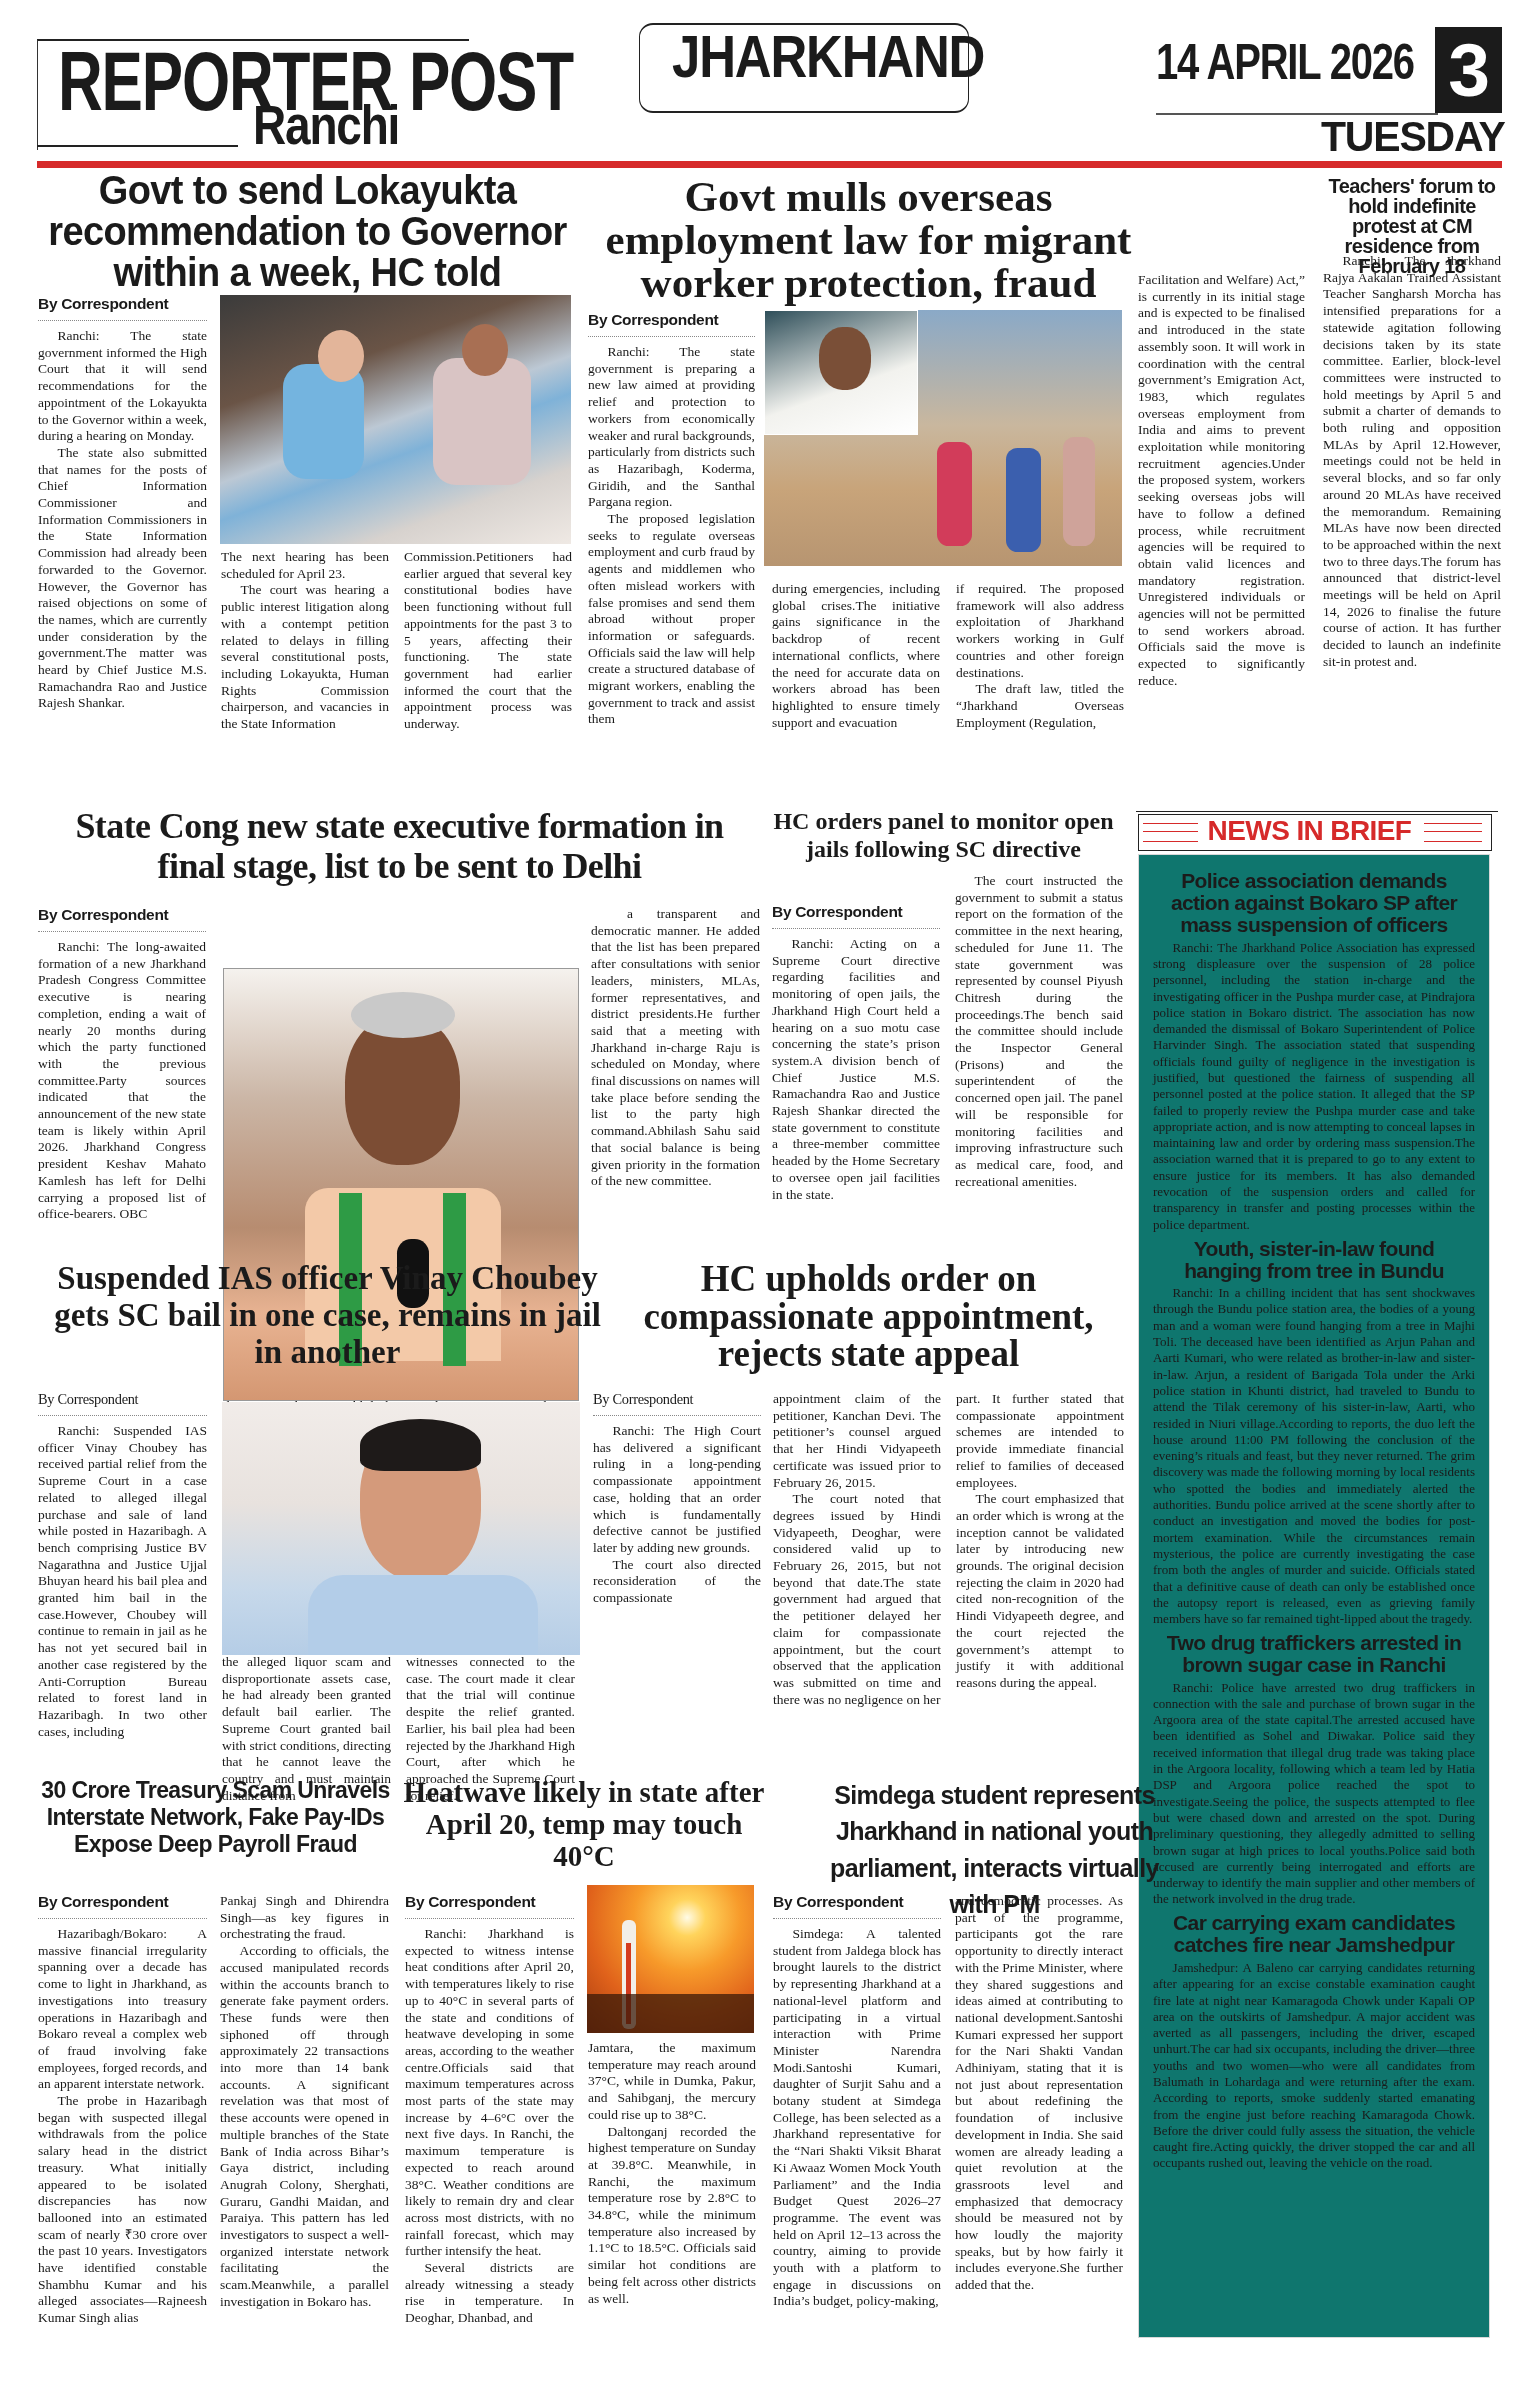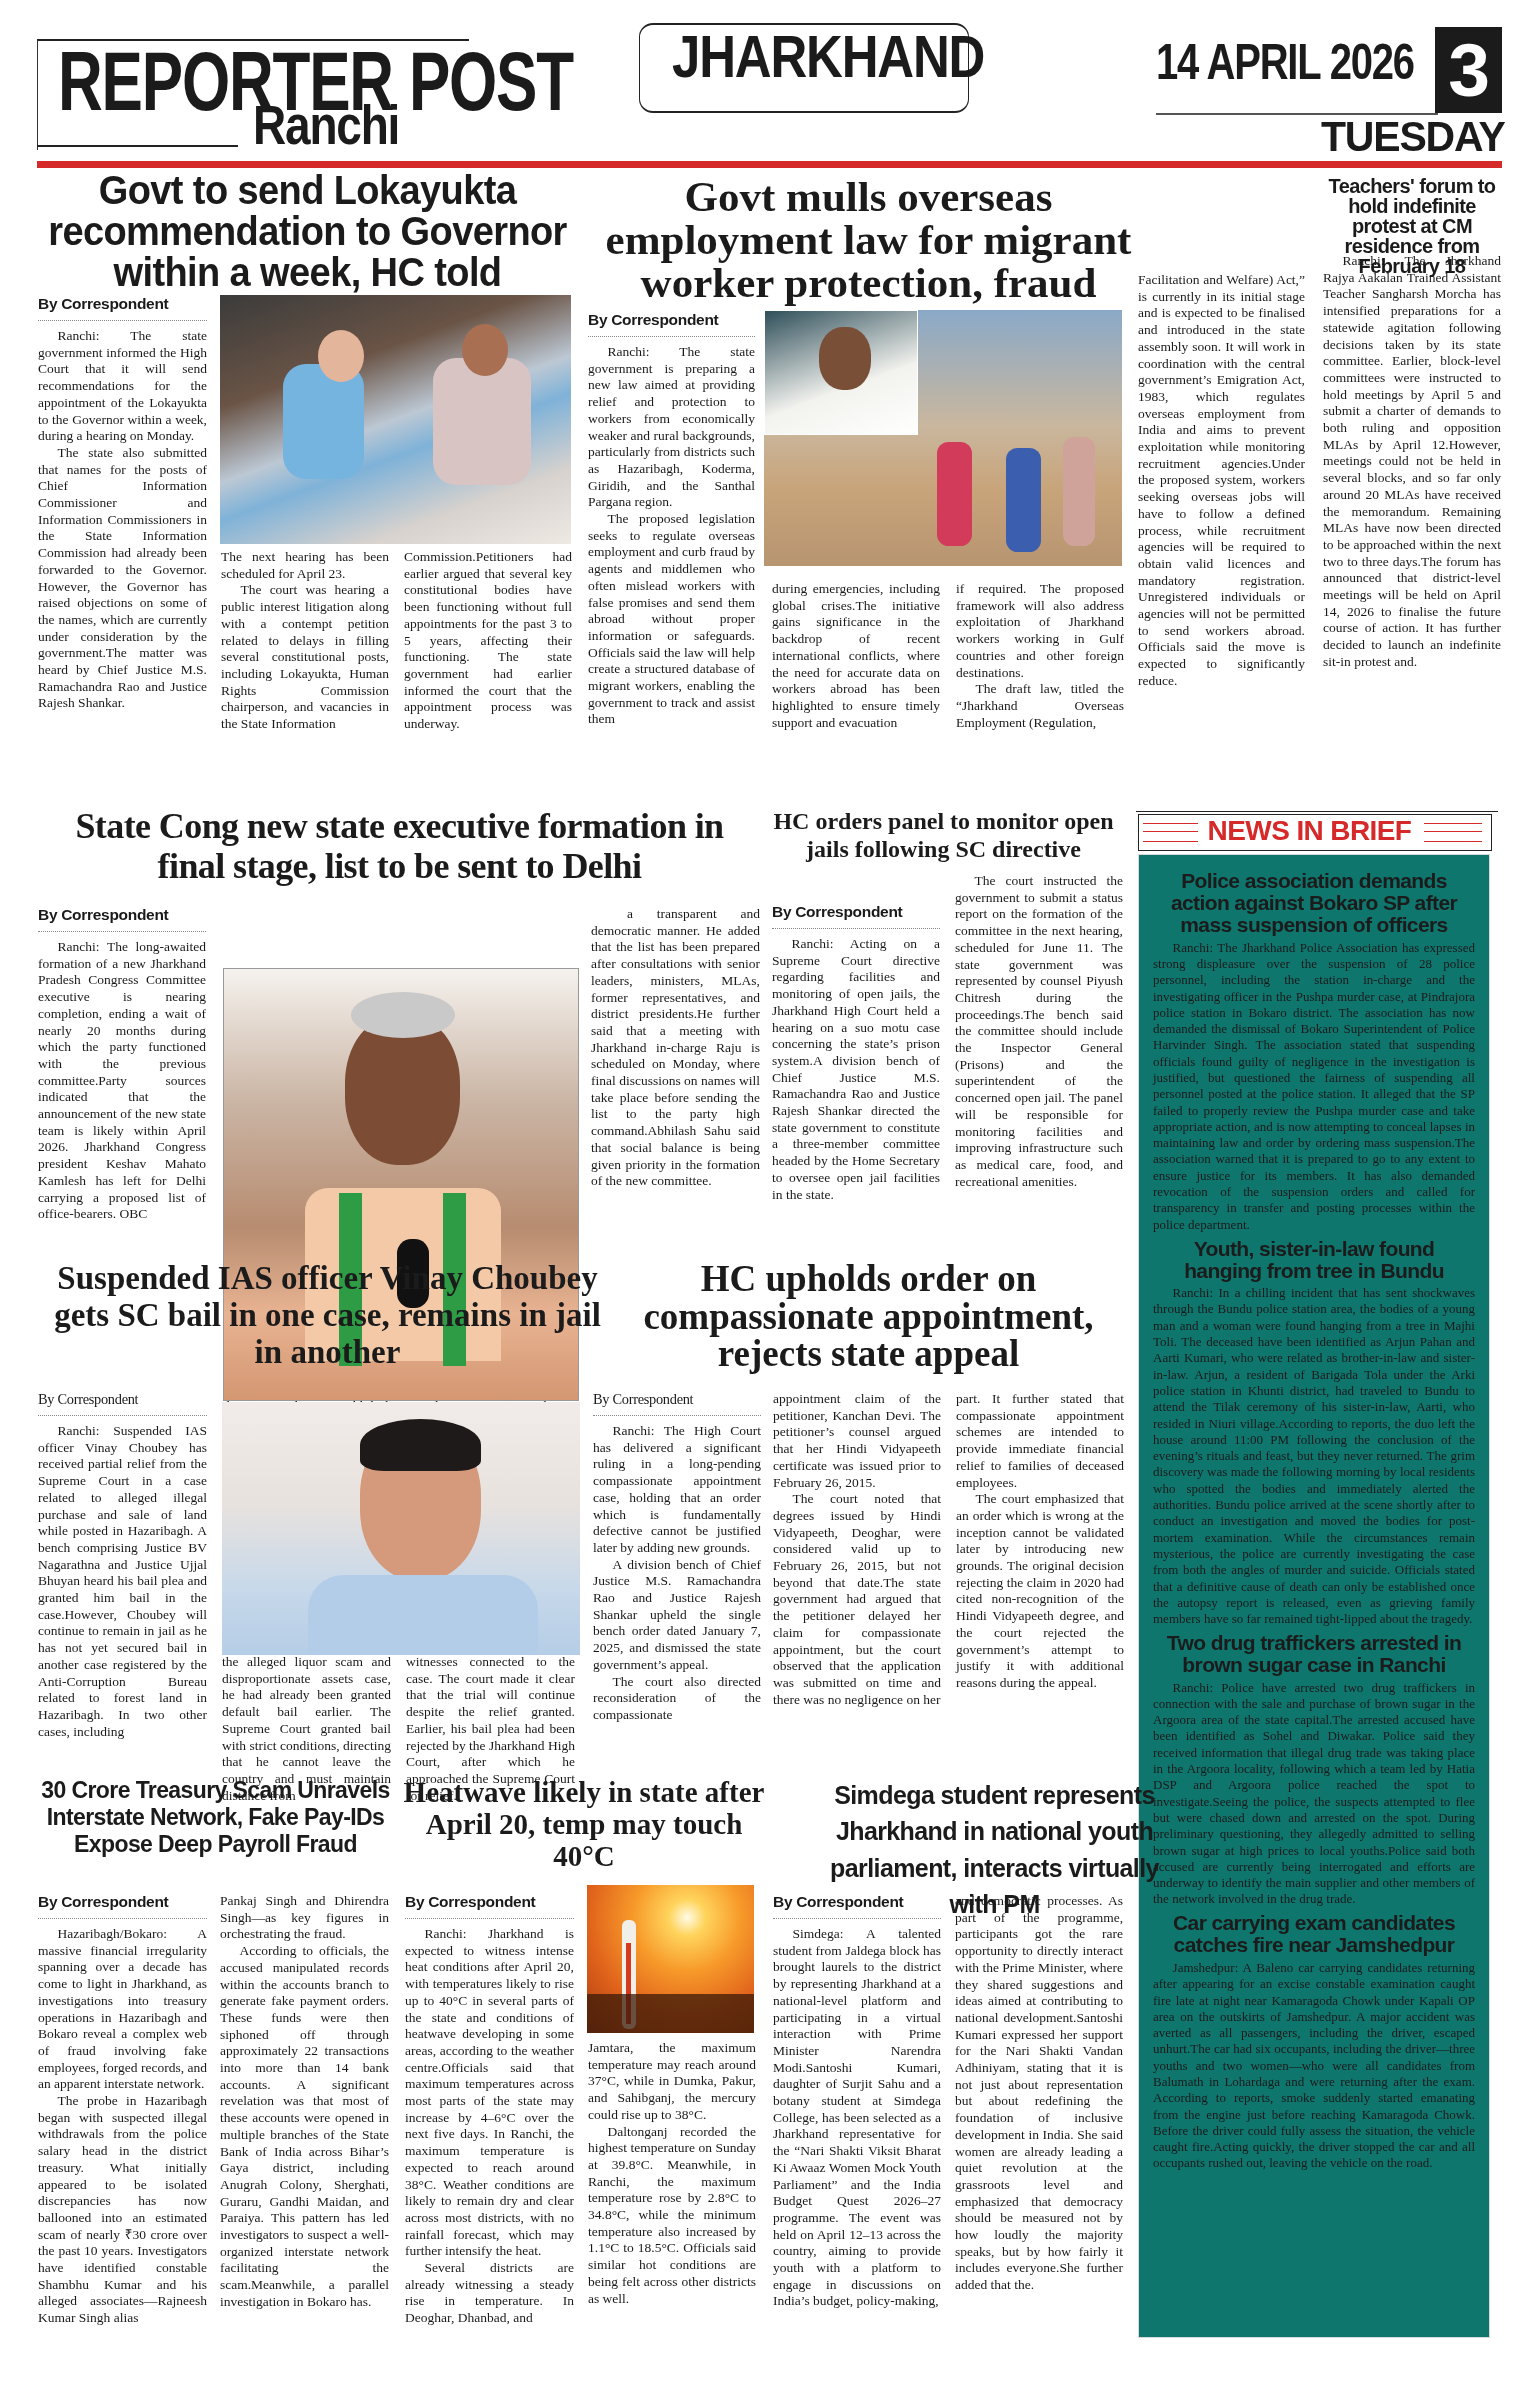--- a/index.html
+++ b/index.html
@@ -184,21 +184,20 @@
 </div>
 <div class="col body" style="left:406px;top:1654px;width:169px;">
   <p style="text-indent:0">witnesses connected to the case. The court made it clear that the trial will continue despite the relief granted. Earlier, his bail plea had been rejected by the Jharkhand High Court, after which he approached the Supreme Court for relief.</p>
 </div>
 
 <div class="abs hl-serif" style="left:598px;top:1260px;width:541px;font-size:37px;line-height:1.02;">HC upholds order on compassionate appointment, rejects state appeal</div>
 <div class="col" style="left:593px;top:1391px;width:168px;">
   <div class="byline plain" style="font-size:14.4px;">By Correspondent</div>
   <div class="body">
     <p>Ranchi: The High Court has delivered a significant ruling in a long-pending compassionate appointment case, holding that an order which is fundamentally defective cannot be justified later by adding new grounds.</p>
-    <p>A division bench of Chief Justice M.S. Ramachandra Rao and Justice Rajesh Shankar upheld the single bench order dated January 7, 2025, and dismissed the state government’s appeal.</p>
     <p>The court also directed reconsideration of the compassionate</p>
   </div>
 </div>
 <div class="col body" style="left:773px;top:1391px;width:168px;">
   <p style="text-indent:0">appointment claim of the petitioner, Kanchan Devi. The petitioner’s counsel argued that her Hindi Vidyapeeth certificate was issued prior to February 26, 2015.</p>
   <p>The court noted that degrees issued by Hindi Vidyapeeth, Deoghar, were considered valid up to February 26, 2015, but not beyond that date.The state government had argued that the petitioner delayed her claim for compassionate appointment, but the court observed that the application was submitted on time and there was no negligence on her</p>
 </div>
 <div class="col body" style="left:956px;top:1391px;width:168px;">
   <p style="text-indent:0">part. It further stated that compassionate appointment schemes are intended to provide immediate financial relief to families of deceased employees.</p>
   <p>The court emphasized that an order which is wrong at the inception cannot be validated later by introducing new grounds. The original decision rejecting the claim in 2020 had cited non-recognition of the Hindi Vidyapeeth degree, and the court rejected the government’s attempt to justify it with additional reasons during the appeal.</p>

